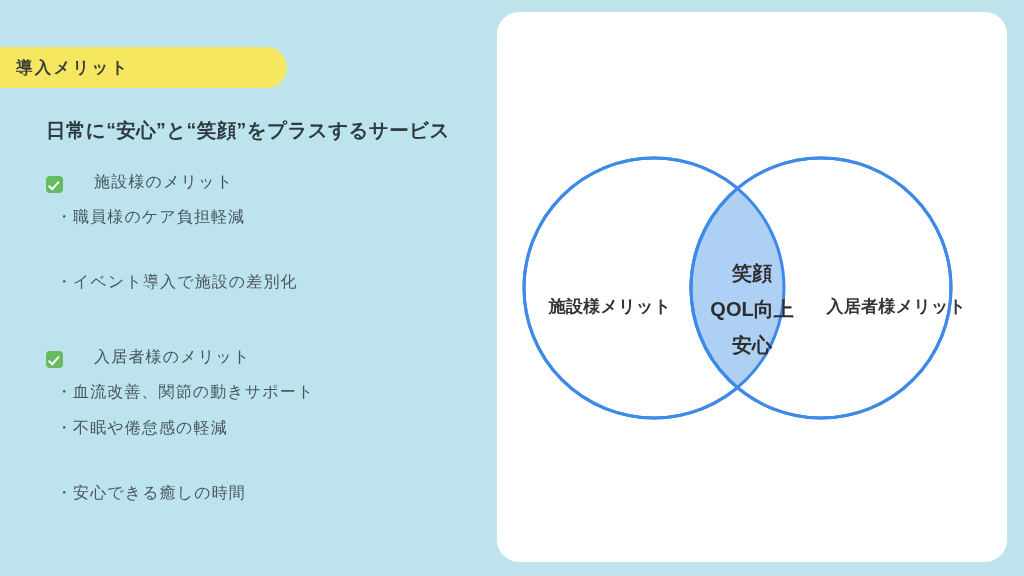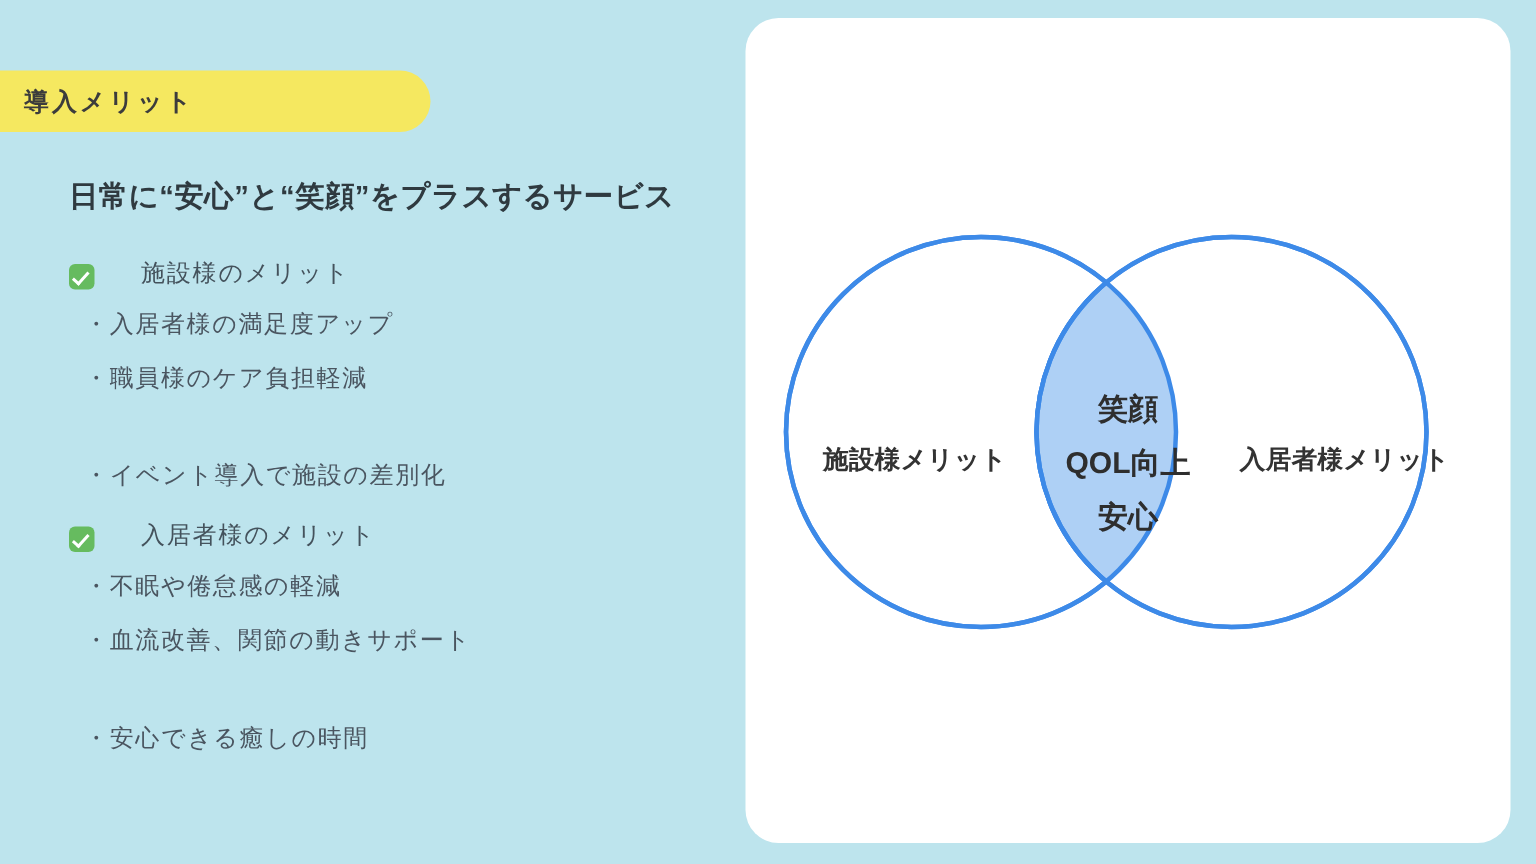--- a/index.html
+++ b/index.html
@@ -167,32 +167,31 @@
       <span class="badge-label">導入メリット</span>
     </div>
 
     <div class="headline">日常に“安心”と“笑顔”をプラスするサービス</div>
 
     <div class="group group-1">
       <div class="group-title">
         <span class="check-icon"></span>
         <span>施設様のメリット</span>
       </div>
-      <p class="bullet">・入居者様の満足度アップ</p>
       <p class="bullet">・職員様のケア負担軽減</p>
       <p class="bullet">・イベント導入で施設の差別化</p>
     </div>
 
     <div class="group group-2">
       <div class="group-title">
         <span class="check-icon"></span>
         <span>入居者様のメリット</span>
       </div>
+      <p class="bullet">・血流改善、関節の動きサポート</p>
       <p class="bullet">・不眠や倦怠感の軽減</p>
-      <p class="bullet">・血流改善、関節の動きサポート</p>
       <p class="bullet">・安心できる癒しの時間</p>
     </div>
 
   </div>
 
   <div class="card">
 
     <svg class="venn" viewBox="0 0 510 550">
       <defs>
         <clipPath id="clip-left">

